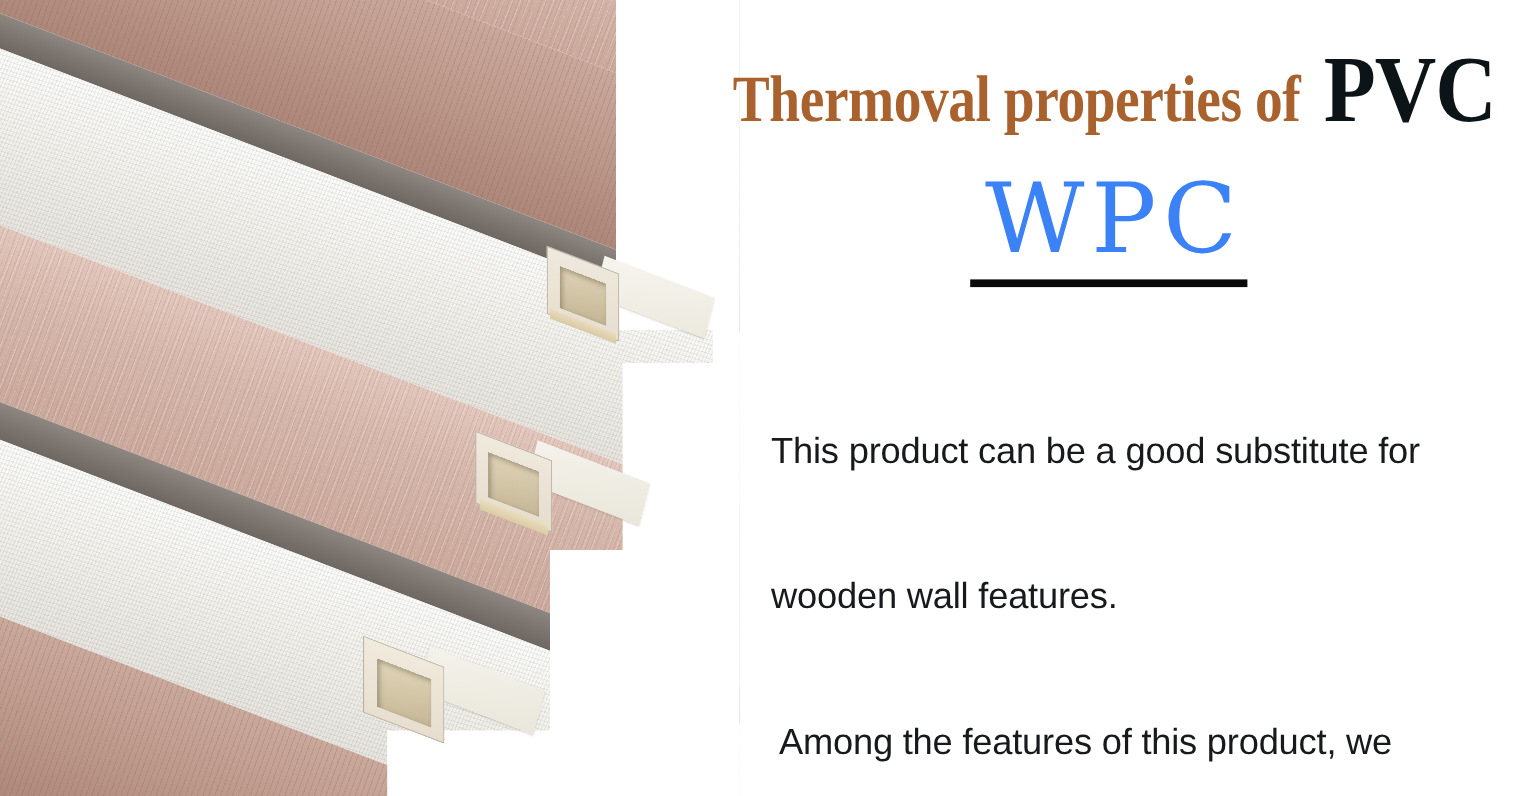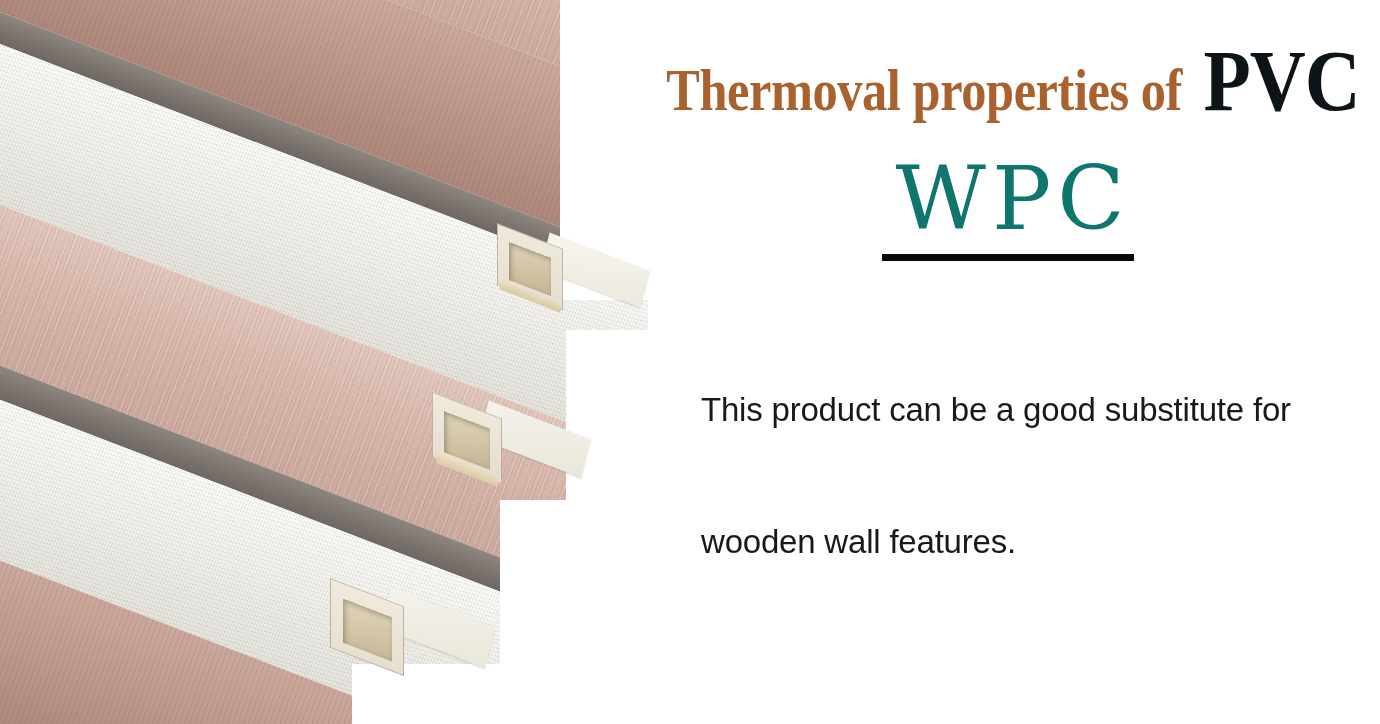--- a/index.html
+++ b/index.html
@@ -189,21 +189,21 @@
 
   .wpc-wrap{
     position:absolute;left:868px;top:150px;width:280px;
   }
   .wpc{
     font-family:"DejaVu Serif", serif;
     font-weight:400;
     font-size:88px;
     line-height:98px;
     letter-spacing:6px;
-    color:#0f766e;
+    color:#3b82f6;
     text-align:center;
     padding-left:10px;
   }
   .wpc-rule{
     width:252px;height:7px;background:#0a0a0a;
     margin:6px 0 0 14px;
   }
 
   .body{
     position:absolute;left:701px;top:300px;width:640px;
@@ -262,20 +262,21 @@
 
   <div class="wpc-wrap">
     <div class="wpc">WPC</div>
     <div class="wpc-rule"></div>
   </div>
 
   <div class="body">
     <p>
       <span class="ln">This product can be a good substitute for</span>
       <span class="ln">wooden wall features.</span>
+      <span class="ln"> Among the features of this product, we</span>
       
       
       
       
     </p>
   </div>
 
 </div>
 
 </body></html>

